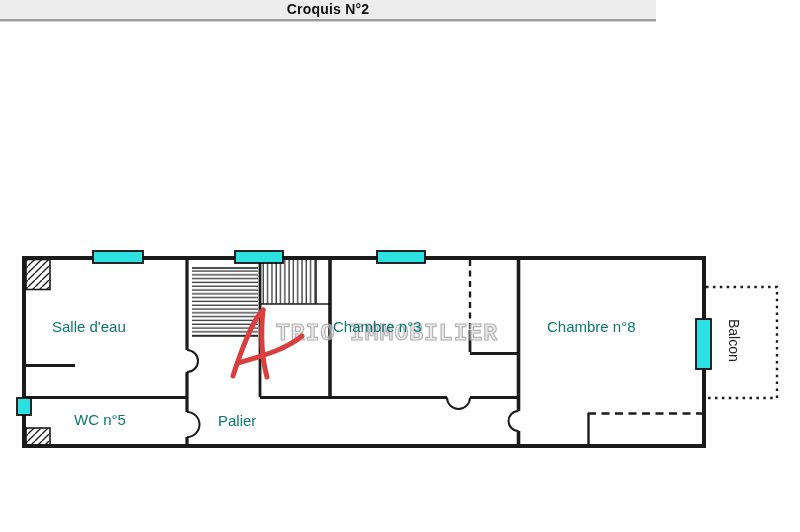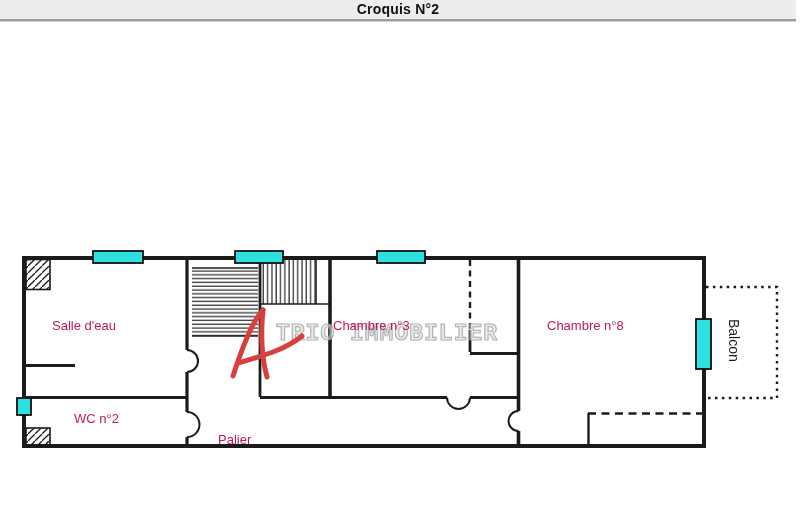--- a/index.html
+++ b/index.html
@@ -4,21 +4,21 @@
 <style>
   html,body{margin:0;padding:0;}
   body{
     width:800px;height:532px;
     background:#ffffff;
     font-family:"Liberation Sans", sans-serif;
     overflow:hidden;
     position:relative;
   }
   .titlebar{
-    position:absolute;left:0;top:0;width:796px;height:19px;
+    position:absolute;left:0;top:0;width:656px;height:19px;
     background:var(--header-bg,#ededed);
     border-bottom:2px solid #9b9b9b;
     box-shadow:0 1px 0 rgba(180,180,180,.6);
     text-align:center;
   }
   .titlebar .title{
     display:inline-block;
     font-size:14px;font-weight:bold;color:#101010;
     line-height:19px;letter-spacing:.2px;
     font-family:"Liberation Sans", sans-serif;
@@ -34,21 +34,21 @@
   .door{stroke:var(--wall,#1b1b1b);stroke-width:2;fill:none;}
   .dash-v{stroke:var(--wall,#1b1b1b);stroke-width:2.4;fill:none;stroke-dasharray:6 4.5;}
   .dash-h{stroke:var(--wall,#1b1b1b);stroke-width:2.4;fill:none;stroke-dasharray:8 5.5;}
   .dots{stroke:var(--wall,#1b1b1b);stroke-width:2.4;fill:none;stroke-dasharray:2.5 4.4;}
   .win{fill:var(--window-accent,#2ee1e1);stroke:#101010;stroke-width:1.8;}
   .ducts{fill:url(#hatchDiag);stroke:#1b1b1b;stroke-width:1.6;}
   .redA{stroke:var(--watermark-red,#d84040);stroke-width:5;fill:none;stroke-linecap:round;}
 
   .room-label{
     position:absolute;
-    font-size:13px;color:#be185d;white-space:nowrap;
+    font-size:15px;color:#0f766e;white-space:nowrap;
     font-family:"Liberation Sans", sans-serif;
   }
   .balcon-label{
     position:absolute;left:726px;top:319px;height:50px;
     writing-mode:vertical-rl;
     font-size:14px;color:#1e1e1e;white-space:nowrap;
     font-family:"Liberation Sans", sans-serif;
   }
   .wm-text{
     position:absolute;left:256px;top:321px;
@@ -140,22 +140,22 @@
 
   <div class="wm-text">TRIO IMMOBILIER</div>
 
   <svg width="100" height="100" viewBox="220 295 100 100" style="left:220px;top:295px;">
     <path class="redA" d="M233,376 C243,345 254,319 263,310"></path>
     <path class="redA" d="M263,310 C261,330 261,355 267,377"></path>
     <path class="redA" d="M238,363 C262,356 285,350 302,336"></path>
   </svg>
 
   <div class="room-label" style="left:52px;top:318px">Salle d'eau</div>
-  <div class="room-label" style="left:74px;top:411px">WC n°2</div>
-  <div class="room-label" style="left:218px;top:432px">Palier</div>
+  <div class="room-label" style="left:74px;top:411px">WC n°5</div>
+  <div class="room-label" style="left:218px;top:412px">Palier</div>
   <div class="room-label" style="left:333px;top:318px">Chambre n°3</div>
   <div class="room-label" style="left:547px;top:318px">Chambre n°8</div>
   <div class="balcon-label">Balcon</div>
 </div>
 
 <div class="titlebar">
   <span class="title">Croquis N°2</span>
 </div>
 
 </body></html>

